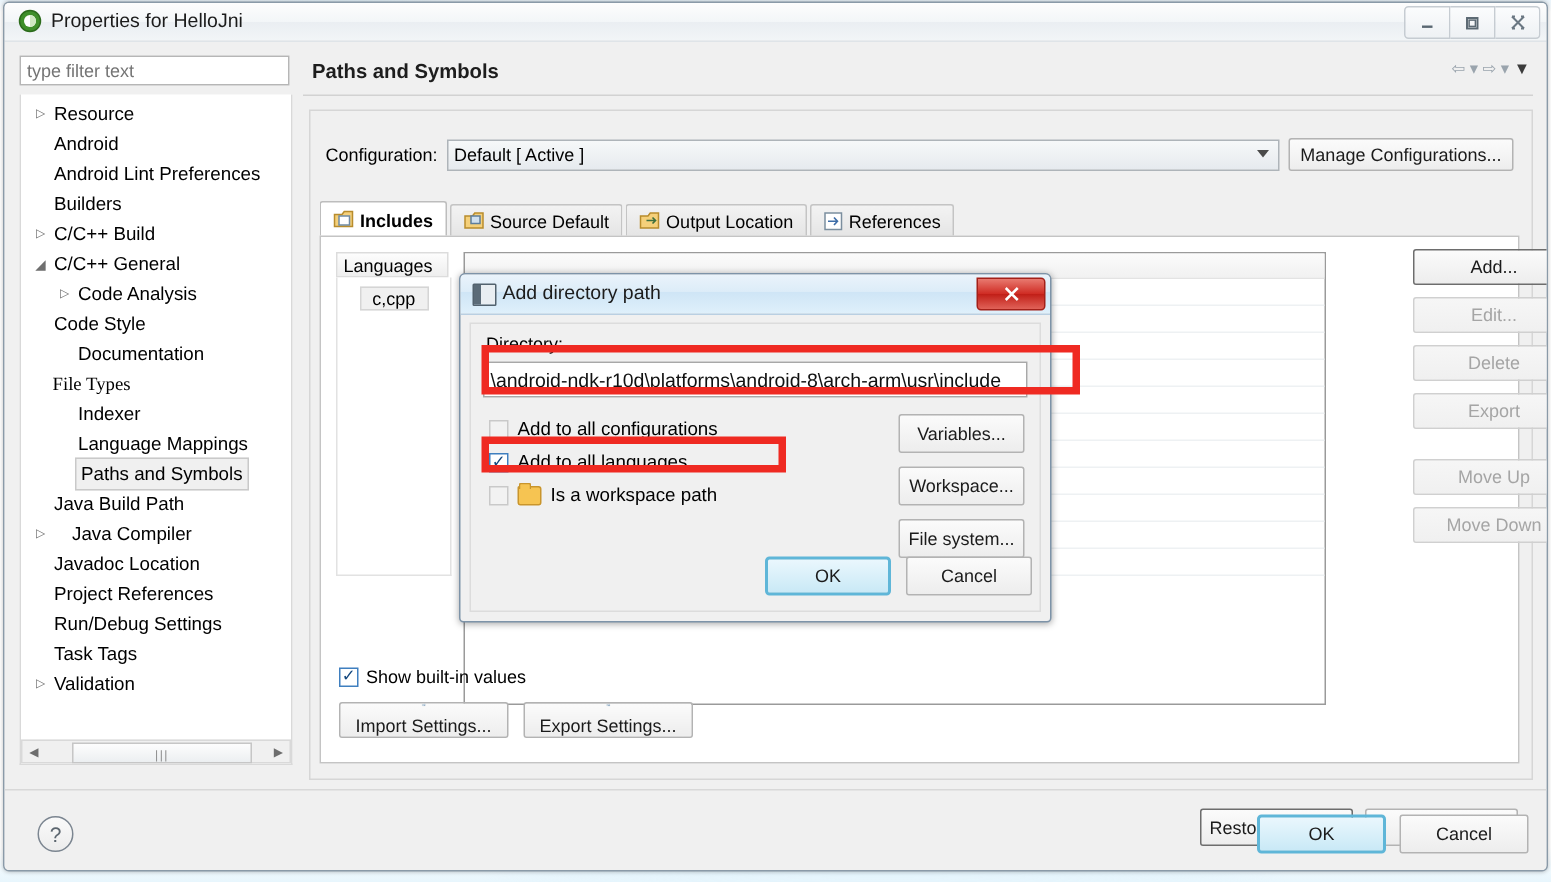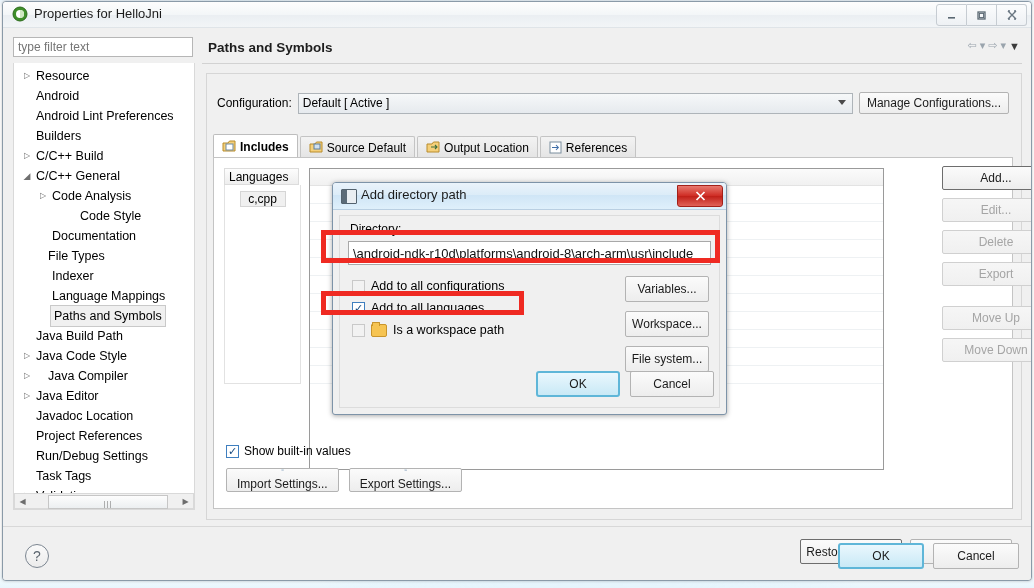--- a/index.html
+++ b/index.html
@@ -134,21 +134,21 @@
 
   .footer-sep{position:absolute;left:0;right:0;bottom:53px;height:1px;background:#d8d8d8;}
   .help-btn{position:absolute;left:22px;bottom:12px;width:22px;height:22px;border-radius:50%;
      border:1px solid #7c8691;color:#5c666f;display:flex;align-items:center;justify-content:center;
      font-size:14px;background:linear-gradient(to bottom,#fafafa,#ececec);}
   .dlg-btns{position:absolute;right:12px;bottom:11px;display:flex;gap:9px;}
   .dlg-btns .btn{width:86px;height:26px;}
 
   
   .modal{
-    position:absolute;left:332px;top:182px;width:393px;height:231px;
+    position:absolute;left:306px;top:182px;width:393px;height:231px;
     border:1px solid #7d93a8;border-radius:4px 4px 3px 3px;
     background:#f0f0f0;box-shadow:0 1px 5px rgba(0,0,0,.35);overflow:hidden;
   }
   .modal-title{
     height:26px;position:relative;
     background:linear-gradient(to bottom,#eaf3fb 0%,#dcecf8 45%,#cfe5f6 46%,#dff0fb 100%);
     border-bottom:1px solid #b9cfe2;
   }
   .modal-title .mt-icon{position:absolute;left:8px;top:6px;width:14px;height:13px;
      background:linear-gradient(to right,#5b6b78 0 5px,#e9eef2 5px 14px);border:1px solid #53626e;border-radius:1px;}
@@ -250,59 +250,51 @@
               <span class="lbl">C/C++ Build</span>
             </div>
             <div class="tnode" style="padding-left: 6px;">
               <span class="arrow expanded"></span>
               <span class="lbl">C/C++ General</span>
             </div>
             <div class="tnode" style="padding-left: 22px;">
               <span class="arrow collapsed"></span>
               <span class="lbl">Code Analysis</span>
             </div>
-            <div class="tnode" style="padding-left: 6px; margin-left: 44px;">
+            <div class="tnode" style="padding-left: 6px;">
               <span class="arrow"></span>
               <span class="lbl">Code Style</span>
             </div>
             <div class="tnode" style="padding-left: 22px;">
               <span class="arrow"></span>
               <span class="lbl">Documentation</span>
             </div>
-            <div class="tnode" style="padding-left: 18px;">
+            <div class="tnode" style="padding-left: 5px; font-family: Liberation Serif, serif;">
               <span class="arrow"></span>
               <span class="lbl">File Types</span>
             </div>
             <div class="tnode" style="padding-left: 22px;">
               <span class="arrow"></span>
               <span class="lbl">Indexer</span>
             </div>
             <div class="tnode" style="padding-left: 22px;">
               <span class="arrow"></span>
               <span class="lbl">Language Mappings</span>
             </div>
             <div class="tnode selected" style="padding-left: 22px;">
               <span class="arrow"></span>
               <span class="lbl">Paths and Symbols</span>
             </div>
             <div class="tnode" style="padding-left: 6px;">
               <span class="arrow"></span>
               <span class="lbl">Java Build Path</span>
-            </div>
-            <div class="tnode" style="padding-left: 6px;">
-              <span class="arrow collapsed"></span>
-              <span class="lbl">Java Code Style</span>
             </div>
             <div class="tnode" style="padding-left: 6px; gap: 12px;">
               <span class="arrow collapsed"></span>
               <span class="lbl">Java Compiler</span>
-            </div>
-            <div class="tnode" style="padding-left: 6px;">
-              <span class="arrow collapsed"></span>
-              <span class="lbl">Java Editor</span>
             </div>
             <div class="tnode" style="padding-left: 6px;">
               <span class="arrow"></span>
               <span class="lbl">Javadoc Location</span>
             </div>
             <div class="tnode" style="padding-left: 6px;">
               <span class="arrow"></span>
               <span class="lbl">Project References</span>
             </div>
             <div class="tnode" style="padding-left: 6px;">

